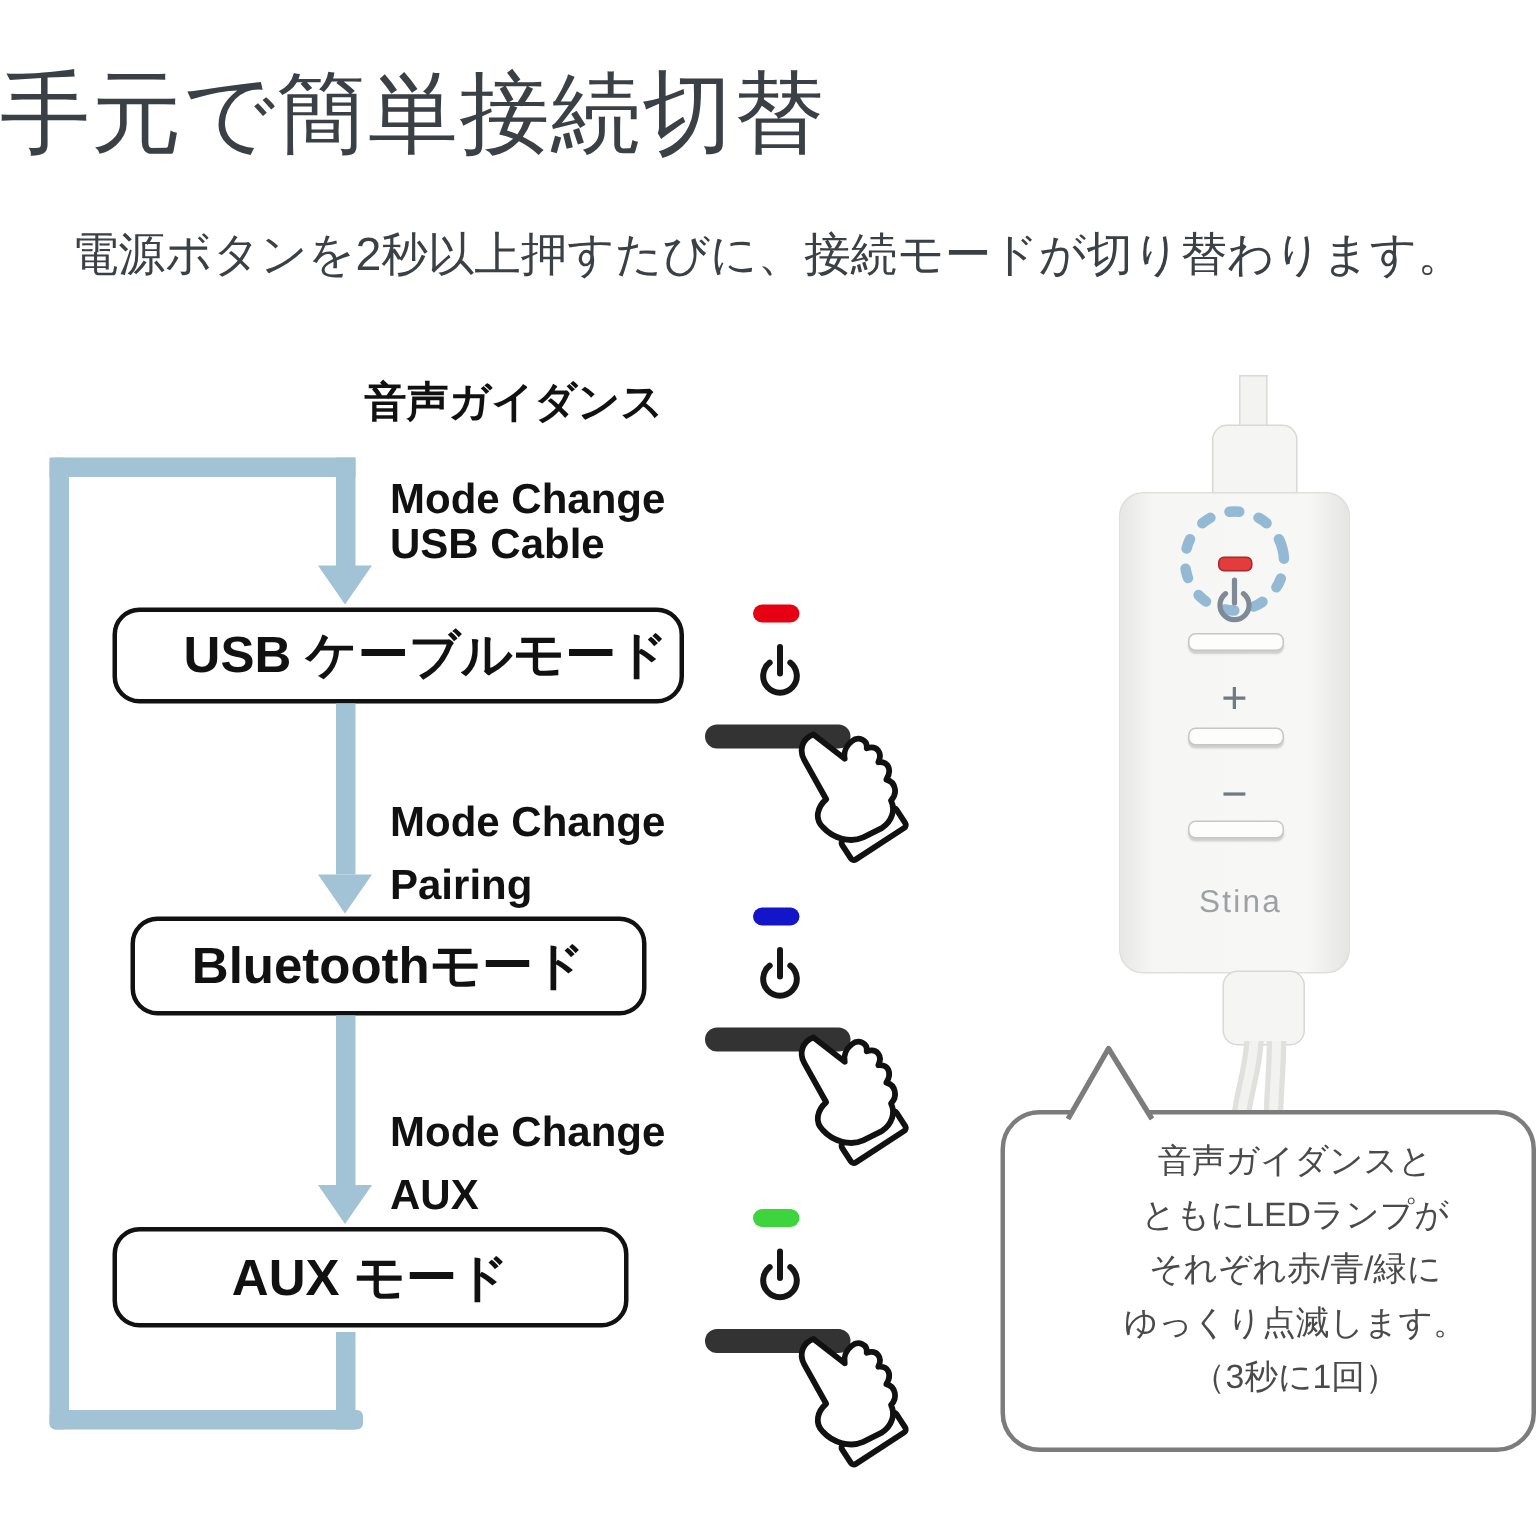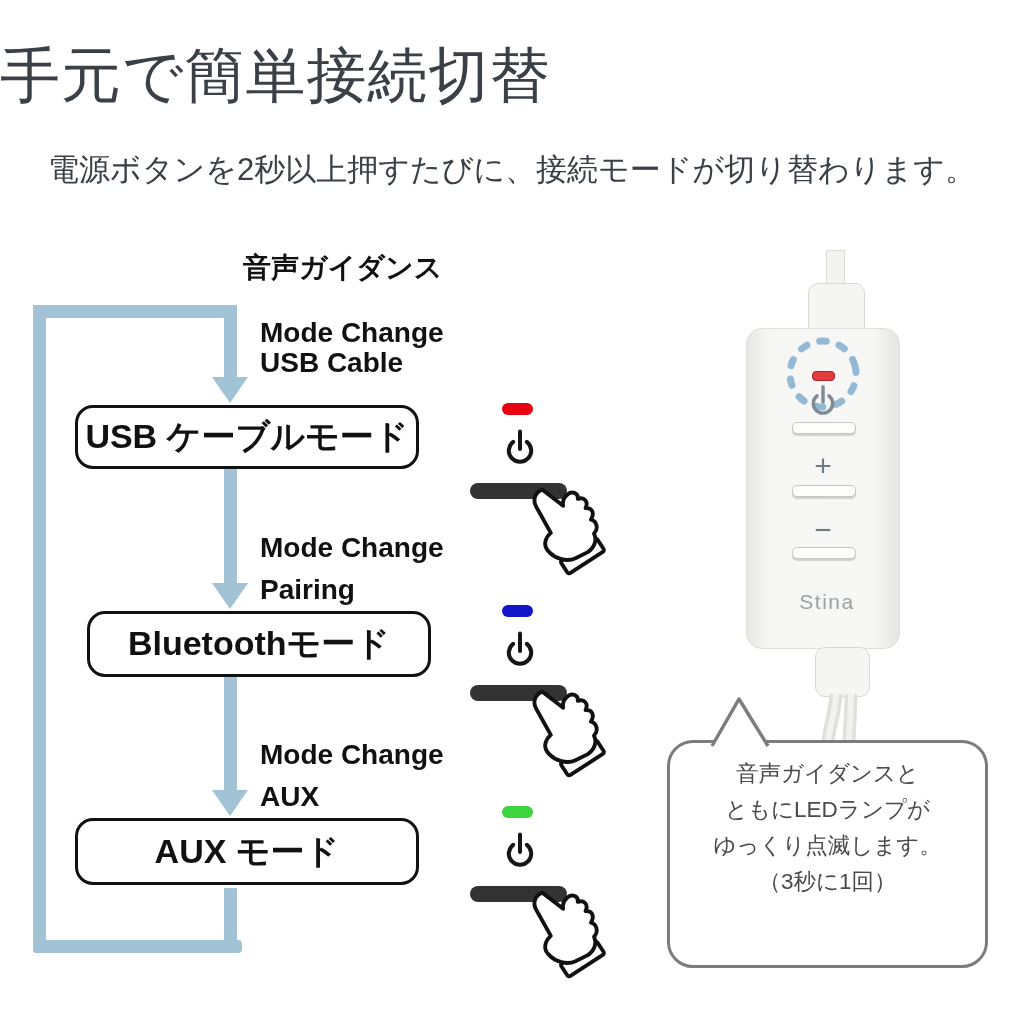--- a/index.html
+++ b/index.html
@@ -53,21 +53,21 @@
     width:62px; height:10px; border-radius:5px; background:#fdfdfc;
     border:1px solid #c6c6c2; box-shadow:0 2px 1px rgba(120,120,115,0.3);
   }
   .vol-label { width:60px; text-align:center; font-size:30px; font-weight:400; color:#6e7a84; }
   .brand { width:100px; text-align:center; font-size:21px; color:#9ba1a5; letter-spacing:1.5px; }
   .dev-led { width:21px; height:8px; border-radius:4px; border:1px solid #a8262c; }
 
   
   .bubble {
     left:667px; top:740px; width:315px; height:222px;
-    border:3px solid #7c7c7c; border-radius:26px; background:#fff;
+    border:3px solid #7c7c7c; border-radius:26px; background:#fff;padding-left:36px;
   }
   .bubble-text {
     padding-top:13px; text-align:center;
     font-size:22.5px; line-height:36px; color:#4a4a4a;
   }
 </style>
 </head>
 <body>
 
 <div class="page">
@@ -81,21 +81,21 @@
   <div class="abs loop-seg" style="left:33px; top:940px; width:209px; height:13px; border-radius:4px;"></div>
   <div class="abs loop-seg" style="left:224px; top:888px; width:13px; height:65px;"></div>
 
   <div class="abs arrow-stem" style="left:224px; top:305px; width:13px; height:74px;"></div>
   <div class="abs arrow-head" style="left:212px; top:377px;"></div>
   <div class="abs trans-label" style="left:260px; top:318px;">
     <div>Mode Change</div>
     <div style="">USB Cable</div>
   </div>
 
-  <div class="abs mode-box" style="top:405px; height:58px;">
+  <div class="abs mode-box" style="top:405px; height:58px;padding-left:37px;">
     <span>USB ケーブルモード</span>
   </div>
 
   <div class="abs arrow-stem" style="left:224px; top:469px; width:13px; height:114px;"></div>
   <div class="abs arrow-head" style="left:212px; top:583px;"></div>
   <div class="abs trans-label" style="left:260px; top:533px;">
     <div>Mode Change</div>
     <div style="margin-top:12px;">Pairing</div>
   </div>
 
@@ -181,20 +181,21 @@
       <path d="M16,0 C15,18 10,32 8,46" fill="none" stroke="#f2f2f0" stroke-width="6" stroke-linecap="round"></path>
       <path d="M31,0 C31,20 29,36 29,50 " fill="none" stroke="#e0e0dd" stroke-width="13" stroke-linecap="round"></path>
       <path d="M31,0 C31,20 29,36 29,50" fill="none" stroke="#f2f2f0" stroke-width="6" stroke-linecap="round"></path>
     </svg>
   </div>
 
   <div class="abs bubble">
     <div class="bubble-text">
       <div>音声ガイダンスと</div>
       <div>ともにLEDランプが</div>
+      <div>それぞれ赤/青/緑に</div>
       <div>ゆっくり点滅します。</div>
       <div>（3秒に1回）</div>
     </div>
   </div>
   <svg class="abs" style="left:700px; top:695px;" width="80" height="52" viewBox="0 0 80 52">
     <path d="M12,51 L39,4 L68,51" fill="#ffffff" stroke="#7c7c7c" stroke-width="3.5" stroke-linejoin="round"></path>
   </svg>
 
 </div>
 

